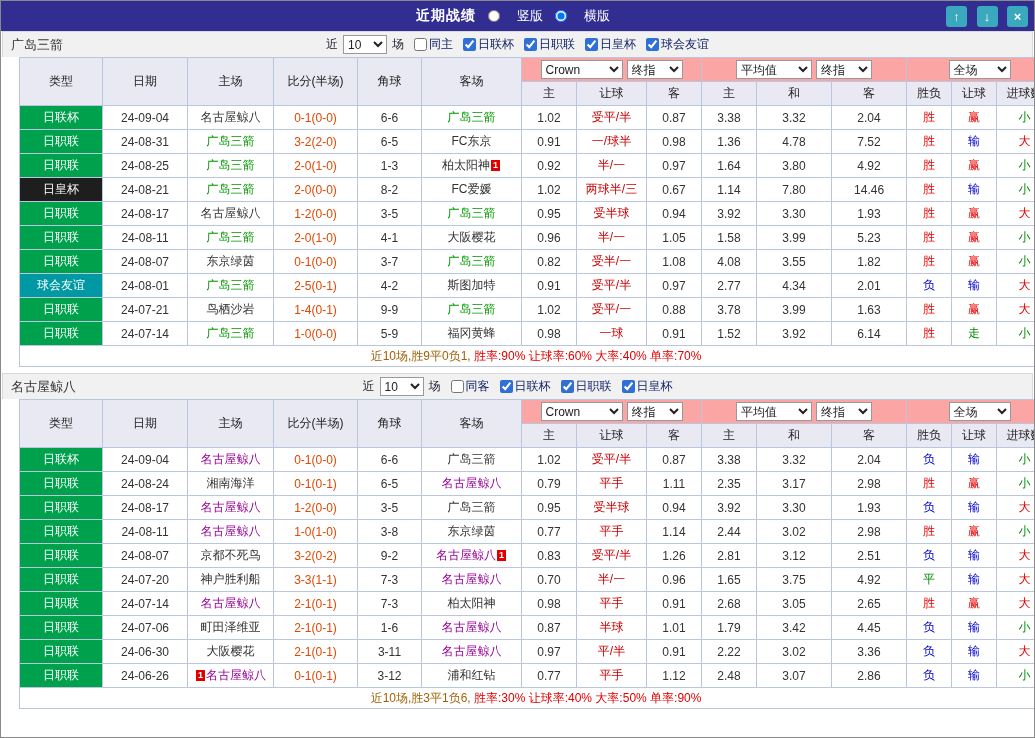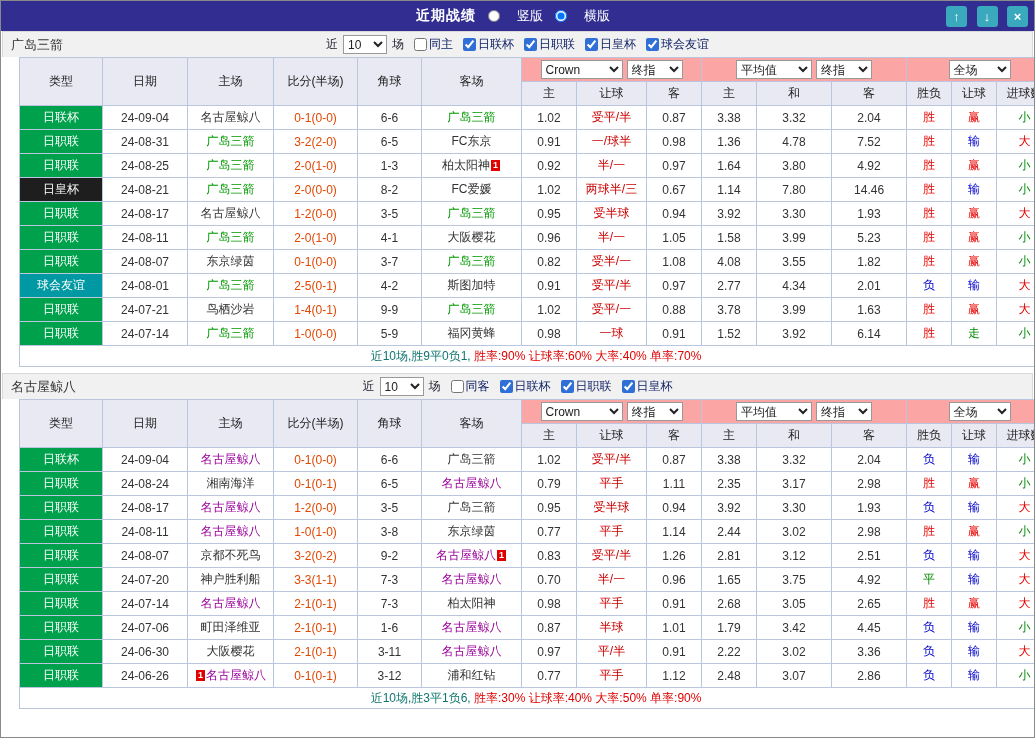--- a/index.html
+++ b/index.html
@@ -39,21 +39,21 @@
   .tm.t1{color:#009900}
   .tm.t2{color:#990099}
   td.score{color:#e14700}
   td.hcap{color:#cc0000}
   .w{color:#e80000}
   .l{color:#0000cc}
   .d{color:#008a00}
   .card{display:inline-block;background:#e00000;color:#fff;font-size:9px;line-height:11px;height:11px;
     padding:0 2px;vertical-align:top;margin:3px 1px 0 1px;font-weight:bold}
   td.summary{height:21px;font-size:12px;background:#fff}
-  .sum-k{color:#0f766e}
+  .sum-k{color:#a16207}
   .sum-r{color:#e00000}
 </style>
 </head>
 <body>
 
 <div class="topbar">
   <div class="topbar-spacer"></div>
   <div class="topbar-center">
     <span class="title">近期战绩</span>
     <label class="radio-l">

